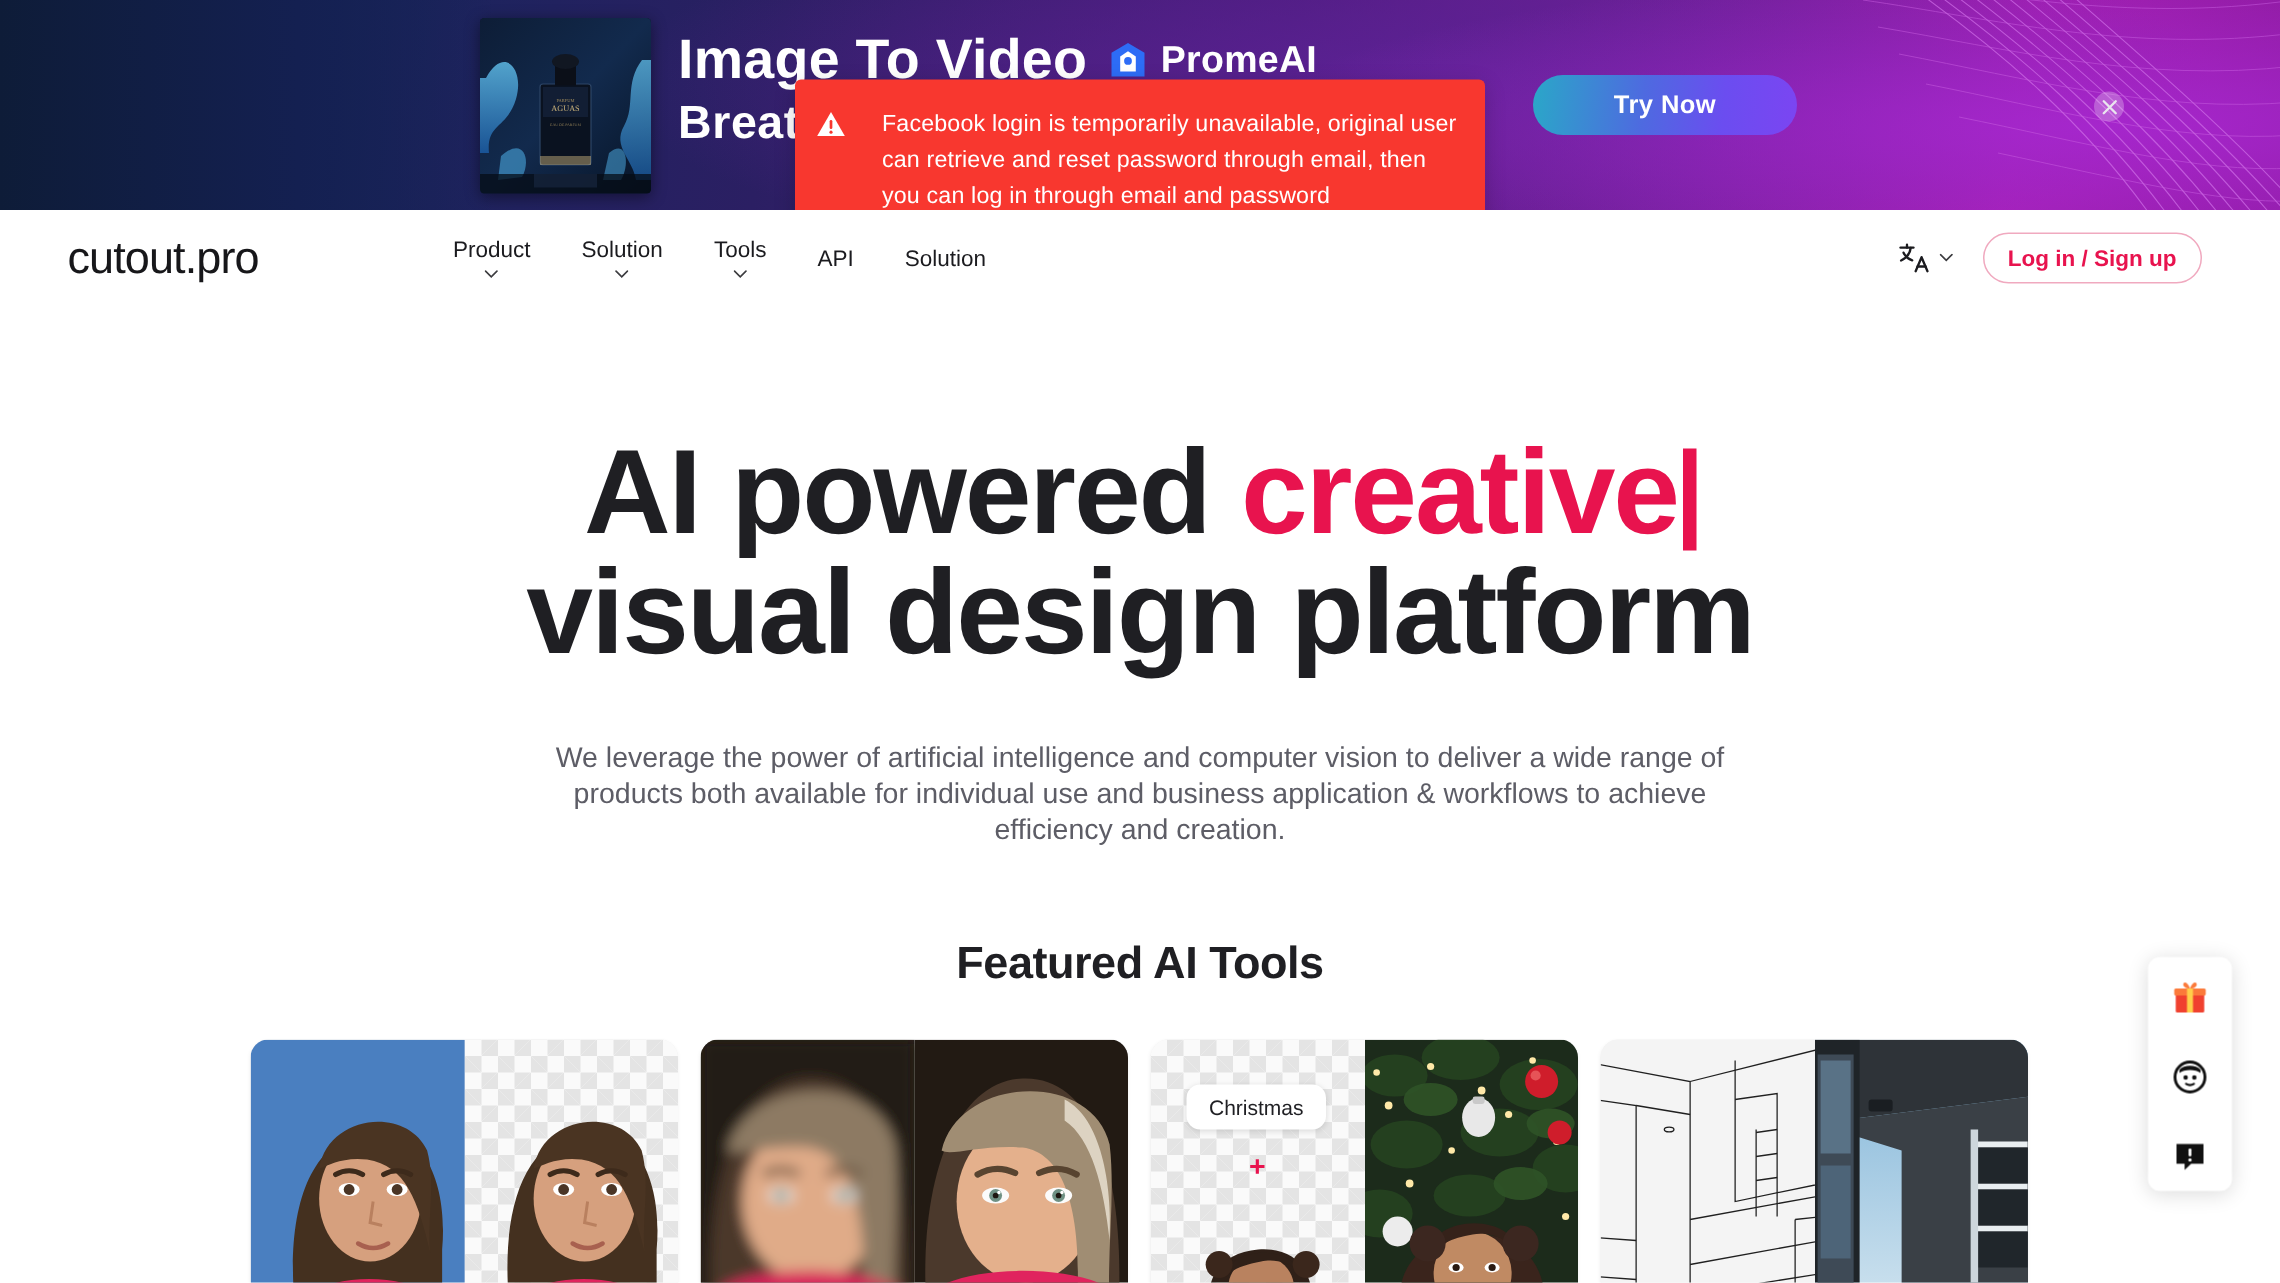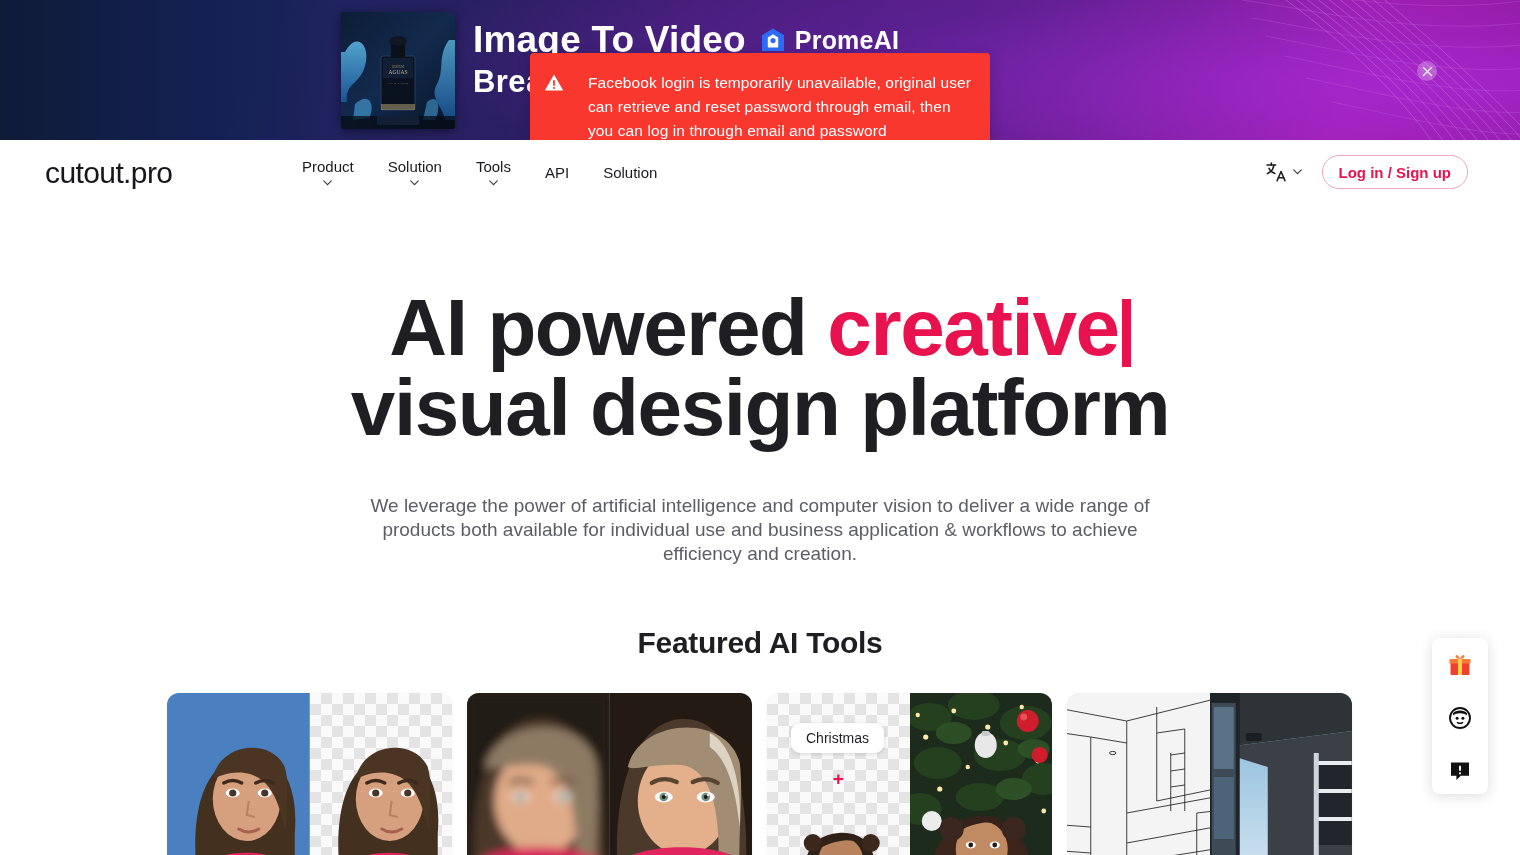--- a/index.html
+++ b/index.html
@@ -26,21 +26,21 @@
     position:absolute; right:-10px; top:-22px;
     width:330px; height:190px; opacity:.95;
     pointer-events:none;
   }
   .promo-glow-left{
     position:absolute; left:0; top:0; width:330px; height:140px;
     background:linear-gradient(90deg,#0e1c38 0%, #142051 60%, rgba(26,33,85,0) 100%);
   }
   .promo-inner{
     position:relative; height:100%;
-    display:flex; align-items:center;margin-left:21px;
+    display:flex; align-items:center;
   }
   .promo-thumb{
     position:absolute; left:320px; top:12px;
     width:114px; height:117px;
     border-radius:3px; overflow:hidden;
     background:#0b1426;
     box-shadow:0 2px 10px rgba(0,0,0,.45);
   }
   .promo-thumb svg{ display:block; }
   .promo-copy{
@@ -299,20 +299,21 @@
             <path d="M13 1.6 L24 8.2 V24 H2 V8.2 Z" fill="#2d6cf6"></path>
             <path d="M13 7.2 L18.2 10.6 V20.6 H7.8 V10.6 Z" fill="#ffffff"></path>
             <circle cx="13" cy="13.6" r="2.6" fill="#2d6cf6"></circle>
           </svg>
           <span class="prome-name">PromeAI</span>
         </span>
       </div>
       <div class="promo-sub">Breathtaking</div>
     </div>
 
+    <button class="try-now">Try Now</button>
 
     <button class="promo-close">
       <svg width="11" height="11" viewBox="0 0 11 11">
         <path d="M1.5 1.5 L9.5 9.5 M9.5 1.5 L1.5 9.5" stroke="#e9e4ee" stroke-width="1.6" stroke-linecap="round"></path>
       </svg>
     </button>
   </div>
 
   <div class="toast">
     <span class="toast-icon">

